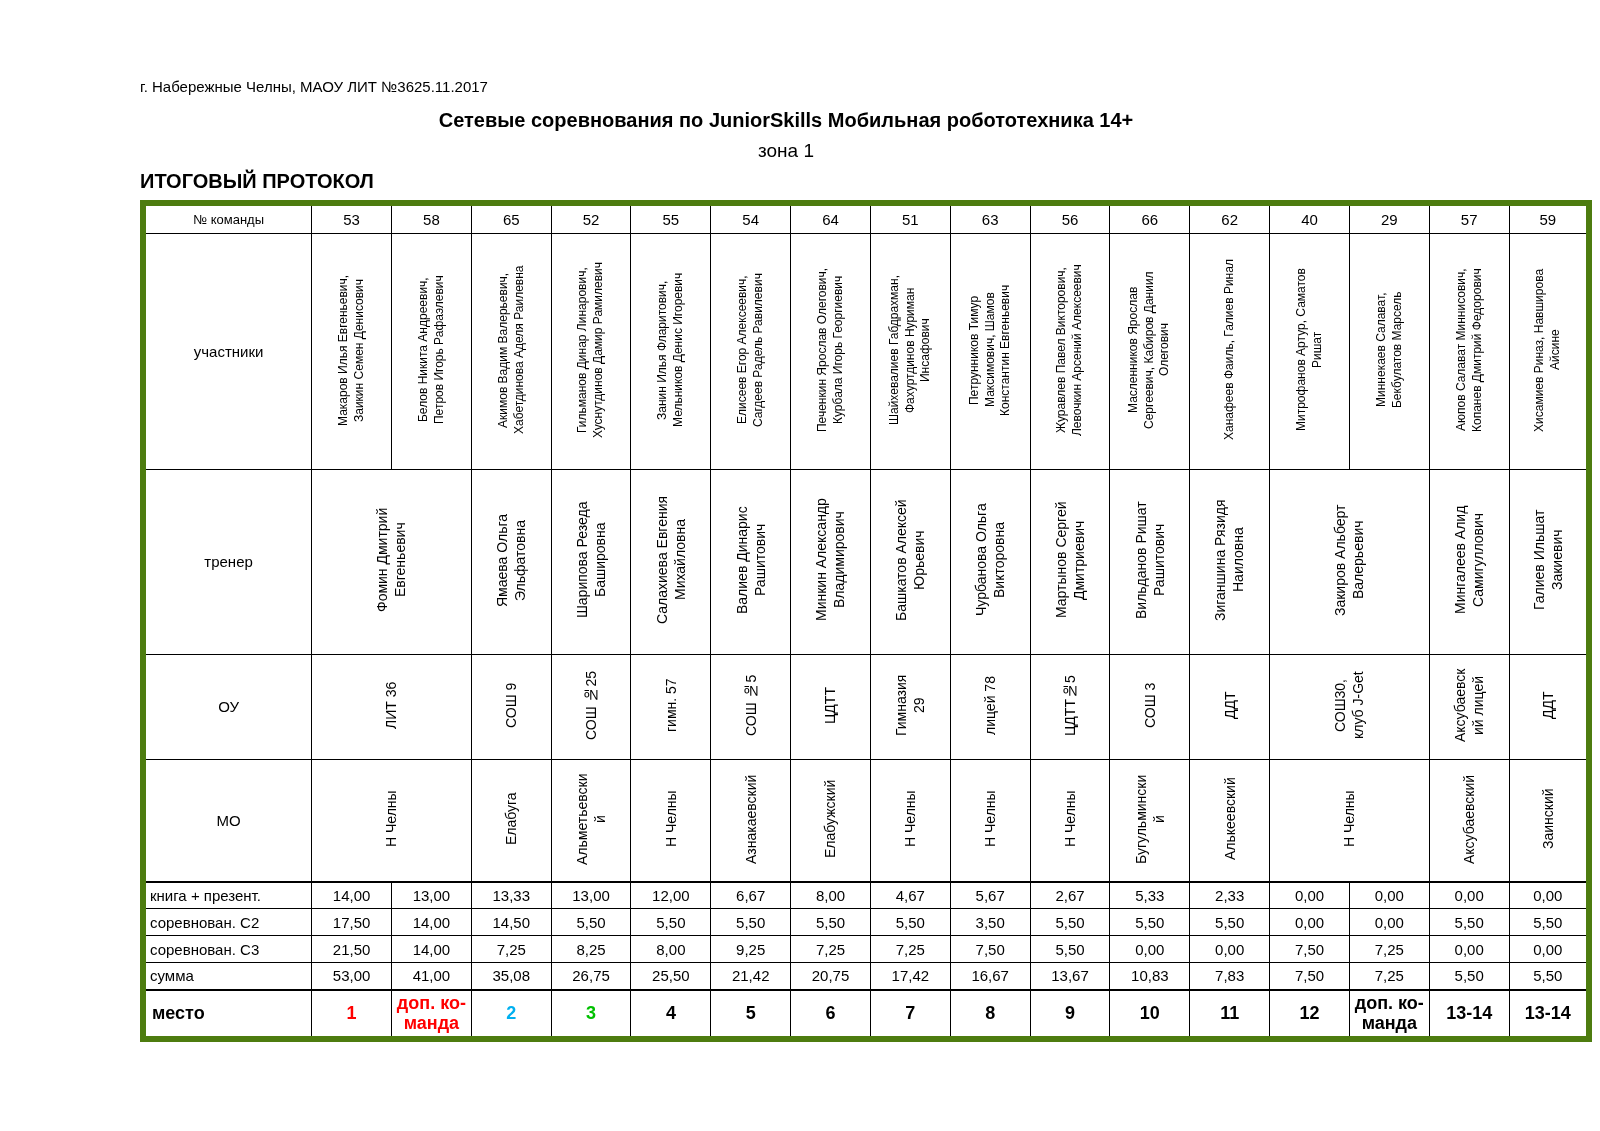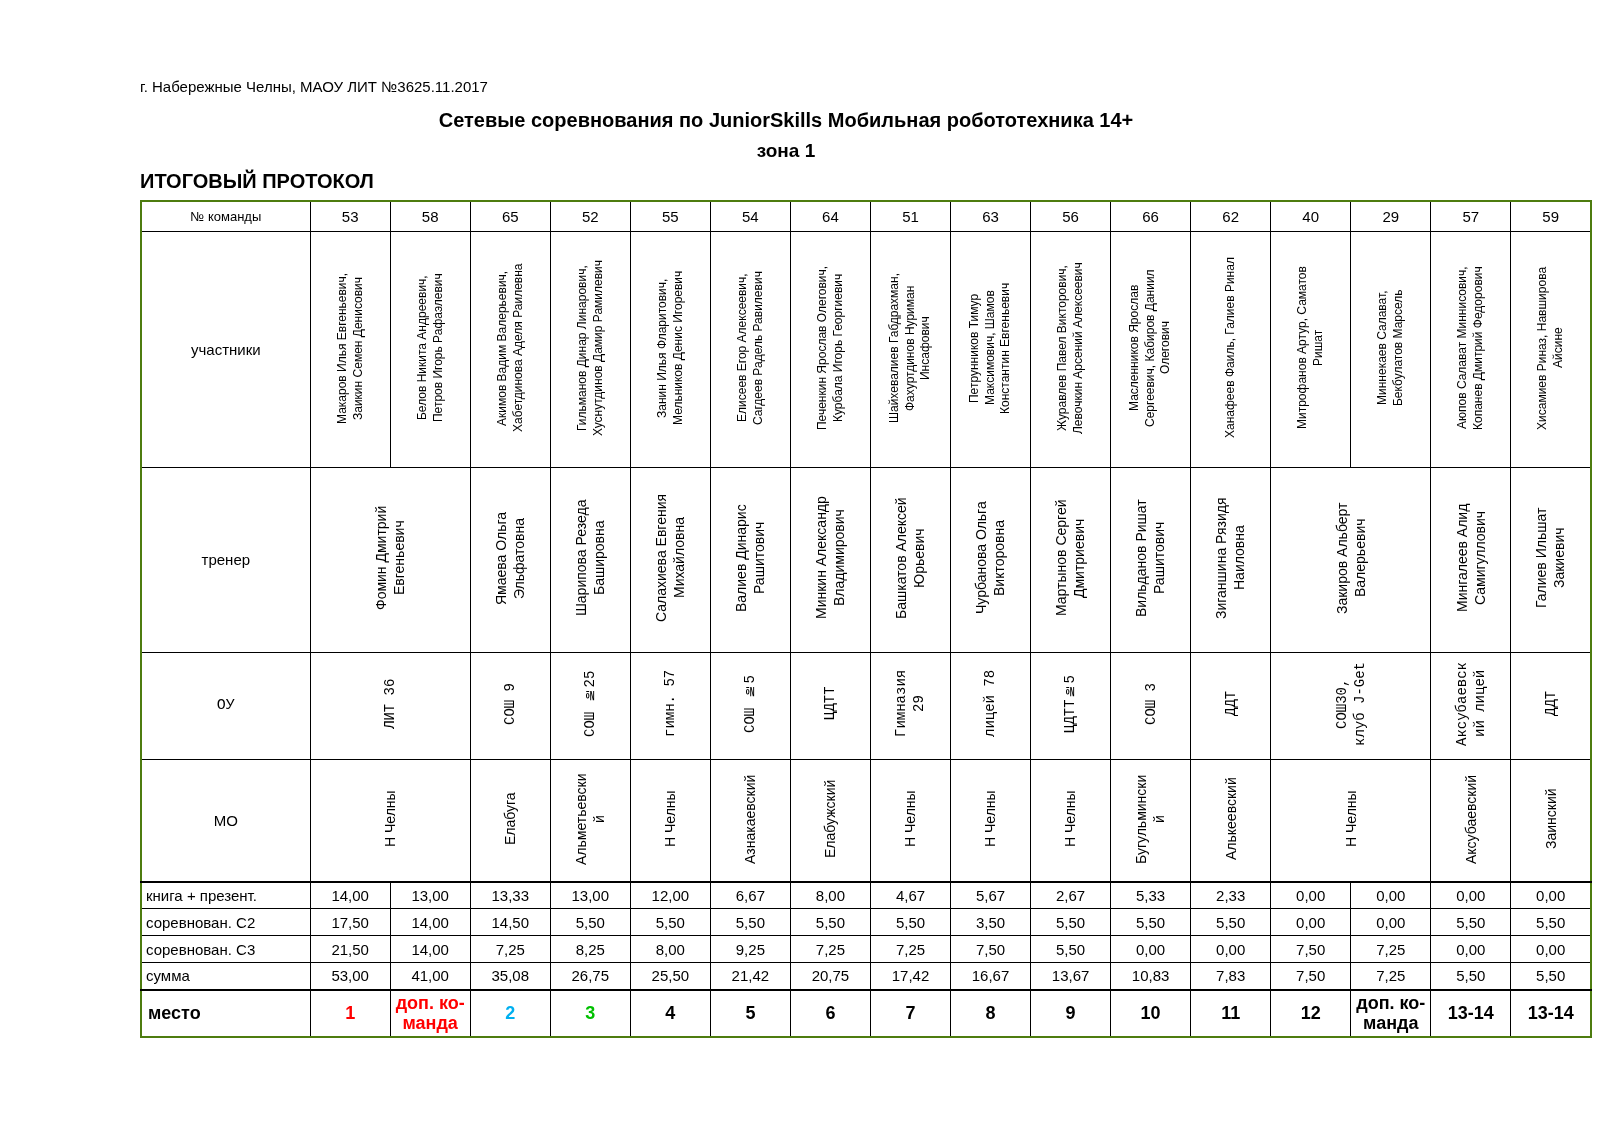--- a/index.html
+++ b/index.html
@@ -14,28 +14,28 @@
     min-height: 1131px;
     box-sizing: border-box;
     padding: 78px 168px 30px 140px;
   }
   .topline {
     display: flex;
     font-size: 15px;
     margin-bottom: 14px;
   }
   .title   { text-align: center; font-size: 20px; font-weight: bold; margin-bottom: 8px; }
-  .sub1    { text-align: center; font-size: 19px; font-weight: bold; margin-bottom: 8px; }
+  .sub1    { text-align: center; font-size: 19px; font-weight: normal; margin-bottom: 8px; }
   .sub2    { font-size: 20px; font-weight: bold; margin-bottom: 7px; }
 
   table {
     border-collapse: collapse;
     table-layout: fixed;
     width: 1452px;
-    border: 2px solid #4d7c0f;
+    border: 6px solid #4d7c0f;
   }
   col.c-label { width: 150px; }
   col.c-data  { width: 71px; }
   td {
     border: 1px solid #000;
     vertical-align: middle;
     text-align: center;
     padding: 2px;
     font-size: 15px;
     overflow: hidden;
@@ -51,21 +51,21 @@
     writing-mode: vertical-rl;
     transform: rotate(180deg);
     white-space: pre-line;
     line-height: 1.3;
     text-align: center;
   }
   tr[data-row="participants"] { height: 235px; }
   tr[data-row="participants"] .vtext { max-height: 228px; height: 228px; font-size: 12px; }
   tr[data-row="trainer"] { height: 185px; }
   tr[data-row="trainer"] .vtext { max-height: 176px; height: 176px; font-size: 14px; }
-  tr[data-row="ou"] { height: 105px; font-family: Liberation Mono, monospace; }
+  tr[data-row="ou"] { height: 105px; }
   tr[data-row="ou"] .vtext { max-height: 97px; height: 97px; font-size: 14px; }
   tr[data-row="mo"] { height: 122px; }
   tr[data-row="mo"] .vtext { max-height: 114px; height: 114px; font-size: 14px; }
 
   tr.score { height: 27px; }
   tr.score td.row-label { text-align: left; padding-left: 4px; }
   tr.thick-top td { border-top: 2.5px solid #000; }
 
   tr[data-row="mesto"] { height: 42px; }
   tr[data-row="mesto"] td { font-weight: bold; font-size: 18px; }

